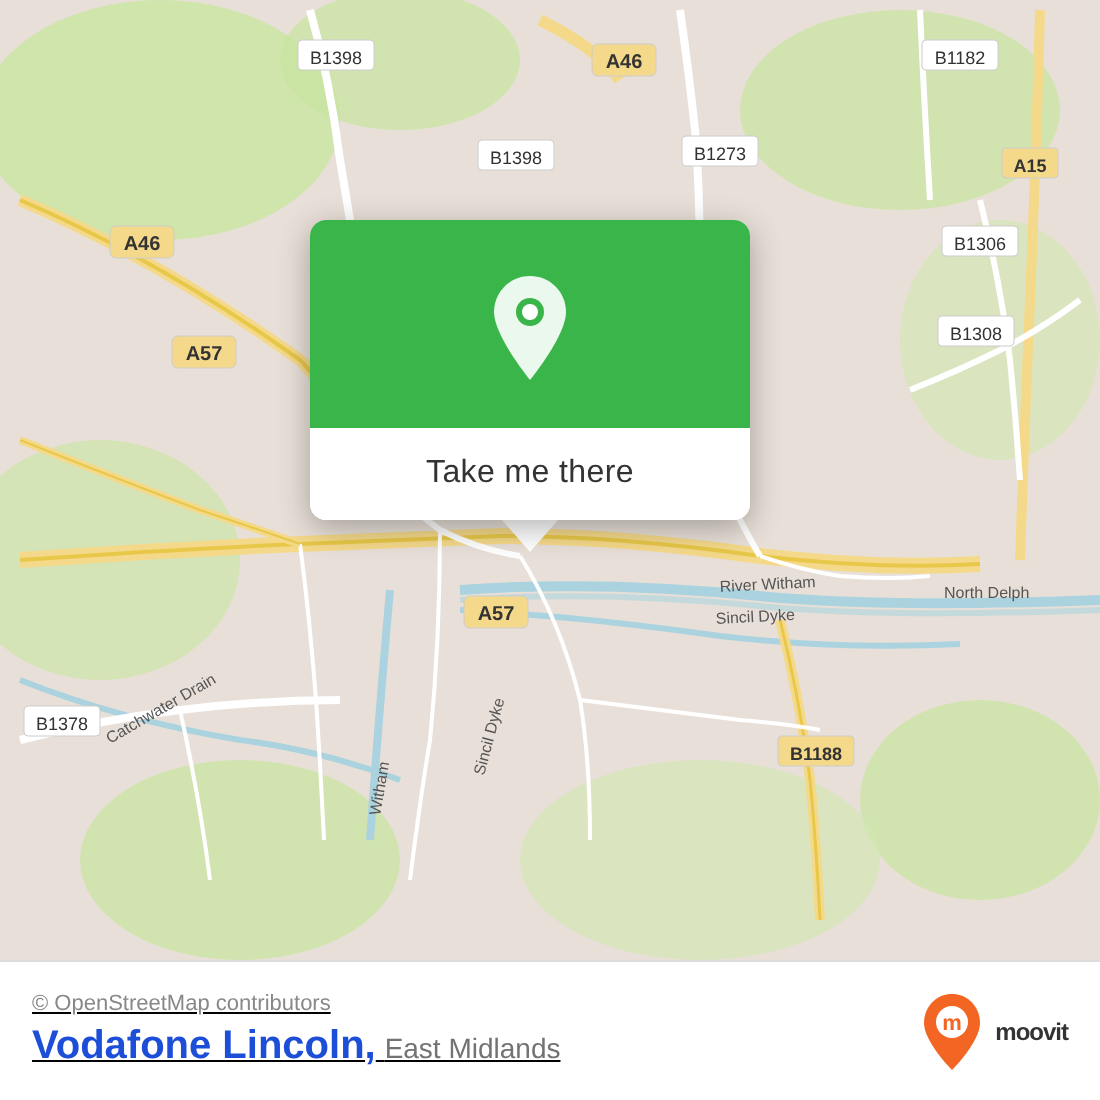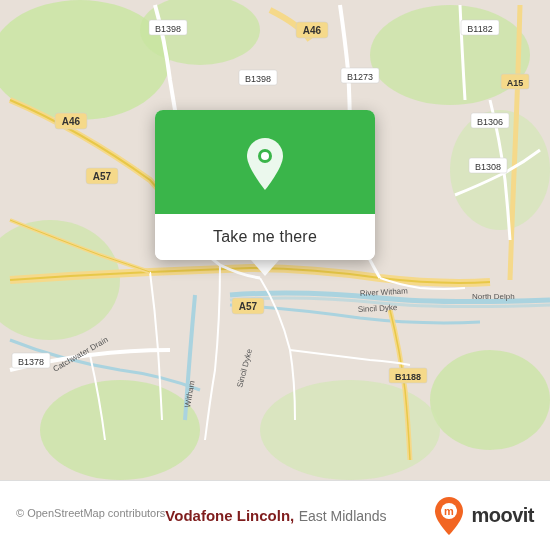--- a/index.html
+++ b/index.html
@@ -100,53 +100,54 @@
       background: white;
       border-top: 1px solid #ddd;
       display: flex;
       align-items: center;
       justify-content: space-between;
       padding: 0 16px;
     }
 
     #bottom-left {
       display: flex;
-      flex-direction: row;
+      flex-direction: column;
+      text-decoration: underline;
     }
 
     #copyright-text {
       font-size: 11px;
       color: #888;
       margin-bottom: 4px;
     }
 
     #location-name {
-      font-size: 15px;
+      font-size: 20px;
       font-weight: 600;
-      color: #7f1d1d;
+      color: #1d4ed8;
     }
 
     #location-region {
       font-size: 14px;
       color: #737373;
     }
 
     #moovit-logo {
       display: flex;
       align-items: center;
       gap: 6px;
     }
 
     #moovit-icon {
       width: 32px;
       height: 38px;
     }
 
     #moovit-text {
-      font-size: 20px;
+      font-size: 12px;
       font-weight: 700;
       color: #333;
       letter-spacing: -0.5px;
     }
   </style>
 </head>
 <body>
 
 <div id="map-container">
 

